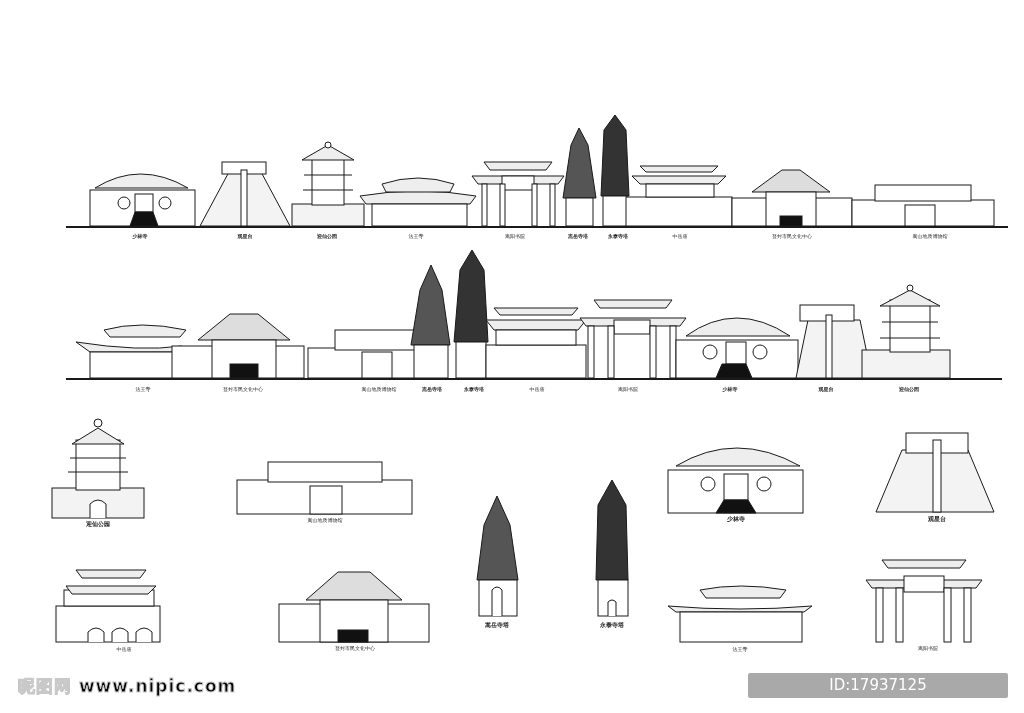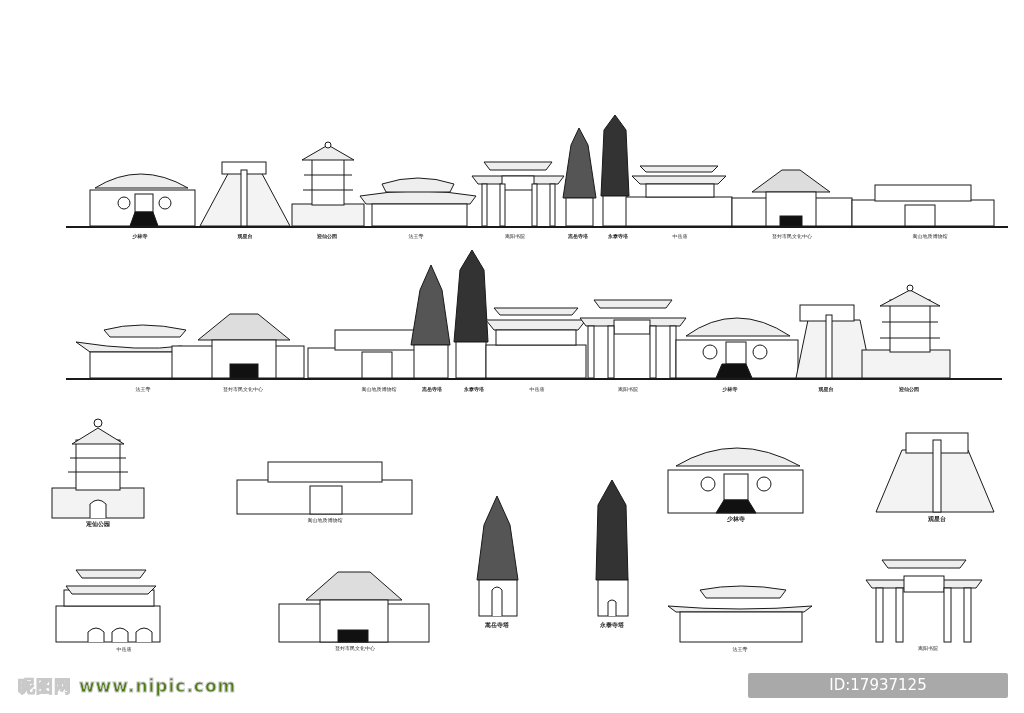--- a/index.html
+++ b/index.html
@@ -3,21 +3,21 @@
 <meta charset="utf-8">
 <style>
   html,body{margin:0;padding:0;background:#fff;}
   body{width:1024px;height:713px;position:relative;overflow:hidden;font-family:"DejaVu Sans",sans-serif;}
   .abs{position:absolute;}
   .ground{position:absolute;height:2px;background:#1a1a1a;}
   .lbl{position:absolute;font-size:5px;color:#222;white-space:nowrap;transform:translateX(-50%);}
   .lbl.b{font-weight:bold;}
   .lbl.big{font-size:6px;}
   svg{position:absolute;overflow:visible;}
-  .wm-left{position:absolute;left:18px;top:675px;font-size:17px;font-weight:bold;color:#4d7c0f;
+  .wm-left{position:absolute;left:18px;top:675px;font-size:17px;font-weight:bold;color:#000000;
     -webkit-text-stroke:1px #c9c9c9;letter-spacing:1px;}
   .wm-right{position:absolute;left:748px;top:673px;width:260px;height:25px;background:#a9a9a9;border-radius:2px;
     color:#fff;font-size:15px;line-height:25px;text-align:center;font-family:"DejaVu Sans",sans-serif;}
 </style>
 </head>
 <body>
 
 <div class="abs" style="left:0;top:0;width:1024px;height:250px;">
   <svg width="1024" height="250">
     <g stroke="#1a1a1a" fill="#fff" stroke-width="1">

